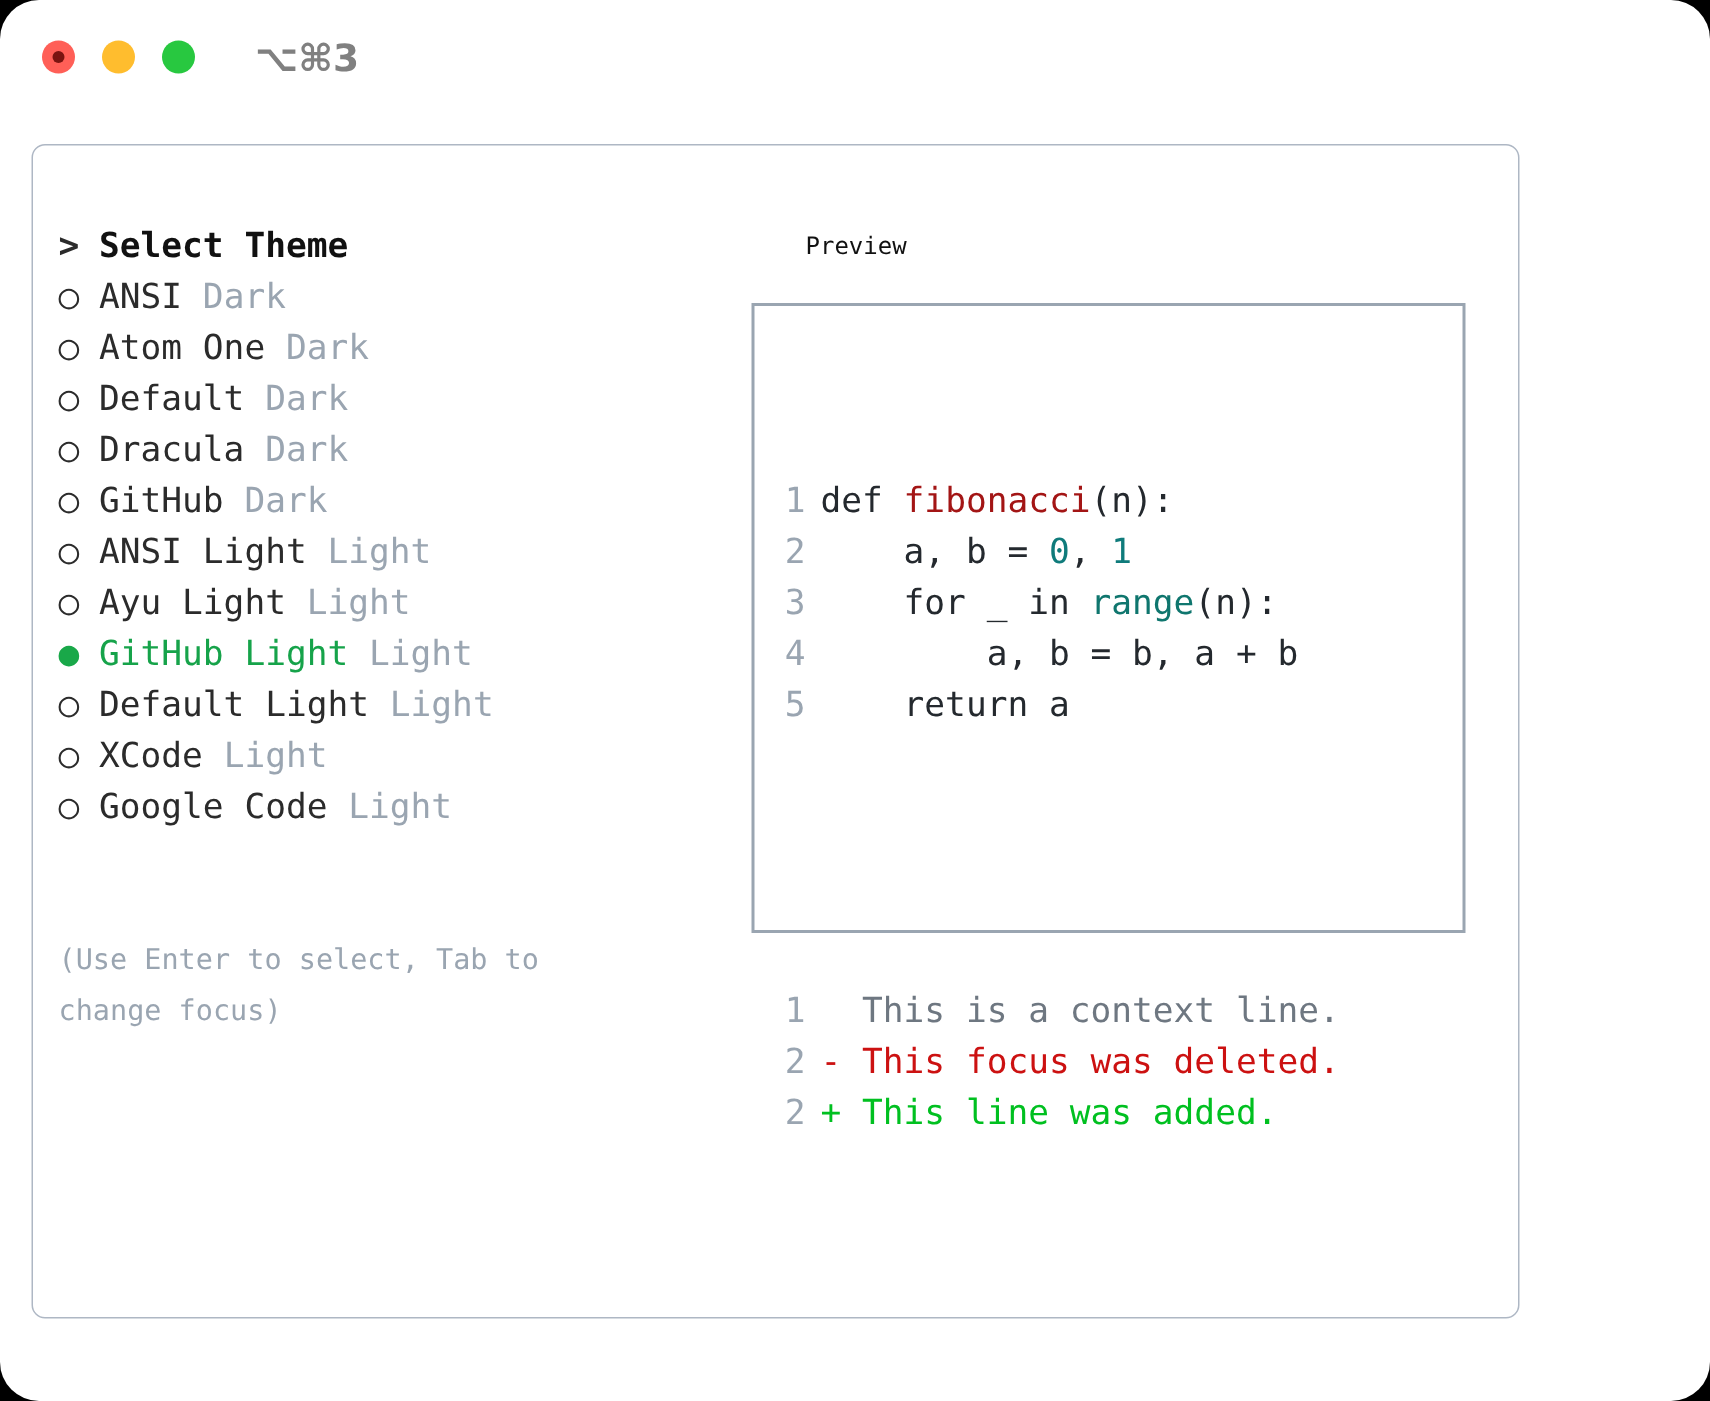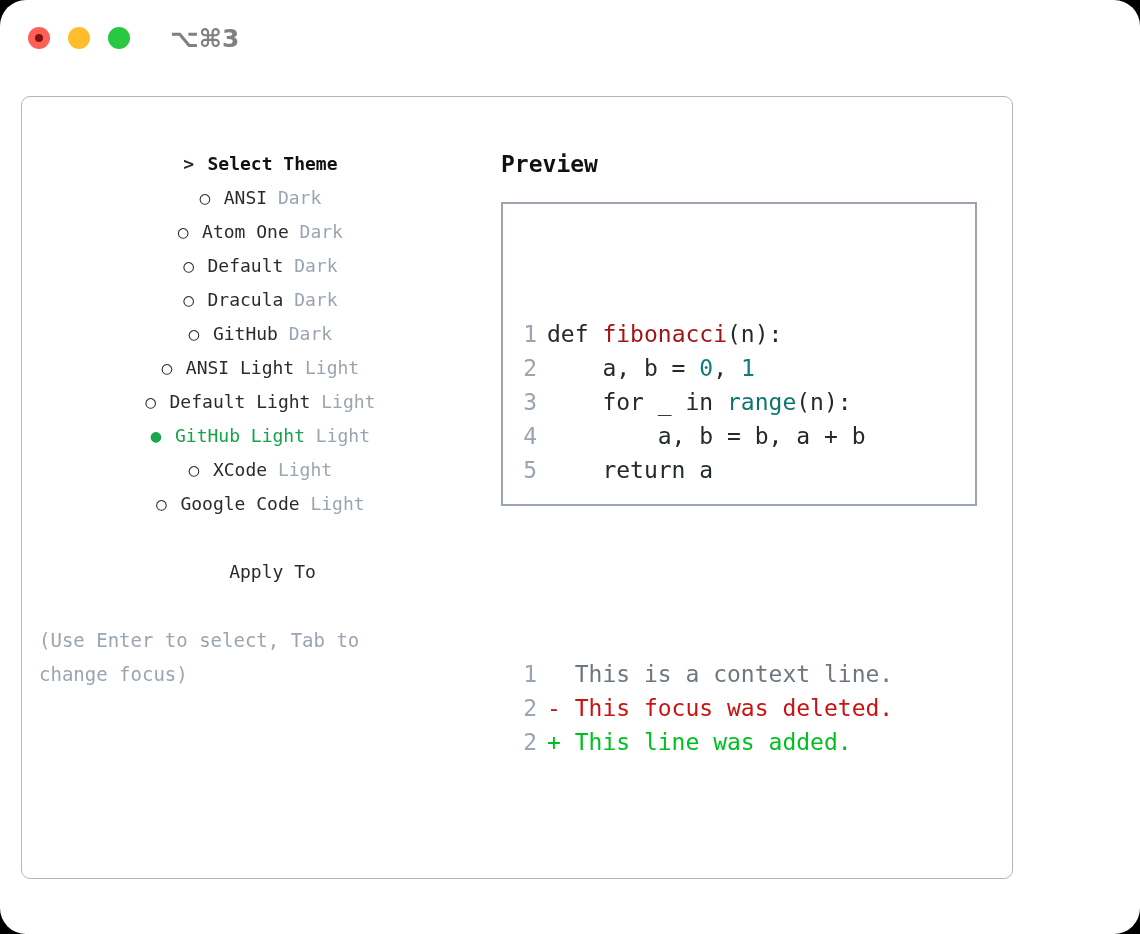--- a/index.html
+++ b/index.html
@@ -83,25 +83,24 @@
 
   
   .left-col {
     position: absolute;
     left: 17px;
     top: 50px;
     width: 440px;
   }
 
   .row {
-    font-size: 18px;
+    font-size: 23px;
     line-height: 34px;
     white-space: pre;
     color: #2b2b2b;
-    text-align: center;
   }
   .row .marker {
     display: inline-block;
     width: 27px;
     color: #2b2b2b;
   }
   .row.heading {
     font-weight: bold;
     color: #111111;
   }
@@ -121,29 +120,30 @@
   }
 
   
   .right-col {
     position: absolute;
     left: 479px;
     top: 50px;
     width: 490px;
   }
   .preview-title {
-    font-size: 23px;
-    font-weight: bold;
+    font-size: 16px;
+    font-weight: normal;
     color: #111111;
     line-height: 34px;
+    margin-left: 36px;
   }
   .preview-box {
     margin-top: 21px;
     width: 476px;
-    height: 304px;
+    height: 420px;
     border: 2px solid #9aa5b1;
     box-sizing: border-box;
     background: #ffffff;
     position: relative;
   }
   .code {
     position: absolute;
     left: 12px;
     top: 45px;
     font-size: 23px;
@@ -185,29 +185,29 @@
 
         <div class="row heading"><span class="marker">&gt; </span><span class="label">Select Theme</span></div>
 
         <div id="theme-items">
             <div class="row"><span class="marker">○ </span><span class="label">ANSI</span><span class="tag"> Dark</span></div>
             <div class="row"><span class="marker">○ </span><span class="label">Atom One</span><span class="tag"> Dark</span></div>
             <div class="row"><span class="marker">○ </span><span class="label">Default</span><span class="tag"> Dark</span></div>
             <div class="row"><span class="marker">○ </span><span class="label">Dracula</span><span class="tag"> Dark</span></div>
             <div class="row"><span class="marker">○ </span><span class="label">GitHub</span><span class="tag"> Dark</span></div>
             <div class="row"><span class="marker">○ </span><span class="label">ANSI Light</span><span class="tag"> Light</span></div>
+            <div class="row"><span class="marker">○ </span><span class="label">Ayu Light</span><span class="tag"> Light</span></div>
+            <div class="row selected"><span class="marker">● </span><span class="label">GitHub Light</span><span class="tag"> Light</span></div>
             <div class="row"><span class="marker">○ </span><span class="label">Default Light</span><span class="tag"> Light</span></div>
-            <div class="row selected"><span class="marker">● </span><span class="label">GitHub Light</span><span class="tag"> Light</span></div>
             <div class="row"><span class="marker">○ </span><span class="label">XCode</span><span class="tag"> Light</span></div>
             <div class="row"><span class="marker">○ </span><span class="label">Google Code</span><span class="tag"> Light</span></div>
           </div>
 
         <div class="spacer-sm"></div>
 
-        <div class="row"><span class="marker">  </span><span class="label">Apply To</span></div>
 
 
         <div class="hint">(Use Enter to select, Tab to change focus)</div>
       </div>
 
       <div class="right-col">
         <div class="preview-title">Preview</div>
         <div class="preview-box">
           <div class="code">
             <div id="code-lines"><div><span class="ln">1</span><span class="tok-plain">def </span><span class="tok-func">fibonacci</span><span class="tok-plain">(n):</span></div><div><span class="ln">2</span><span class="tok-plain">    a, b = </span><span class="tok-num">0</span><span class="tok-plain">, </span><span class="tok-num">1</span></div><div><span class="ln">3</span><span class="tok-plain">    for _ in </span><span class="tok-call">range</span><span class="tok-plain">(n):</span></div><div><span class="ln">4</span><span class="tok-plain">        a, b = b, a + b</span></div><div><span class="ln">5</span><span class="tok-plain">    return a</span></div></div>

